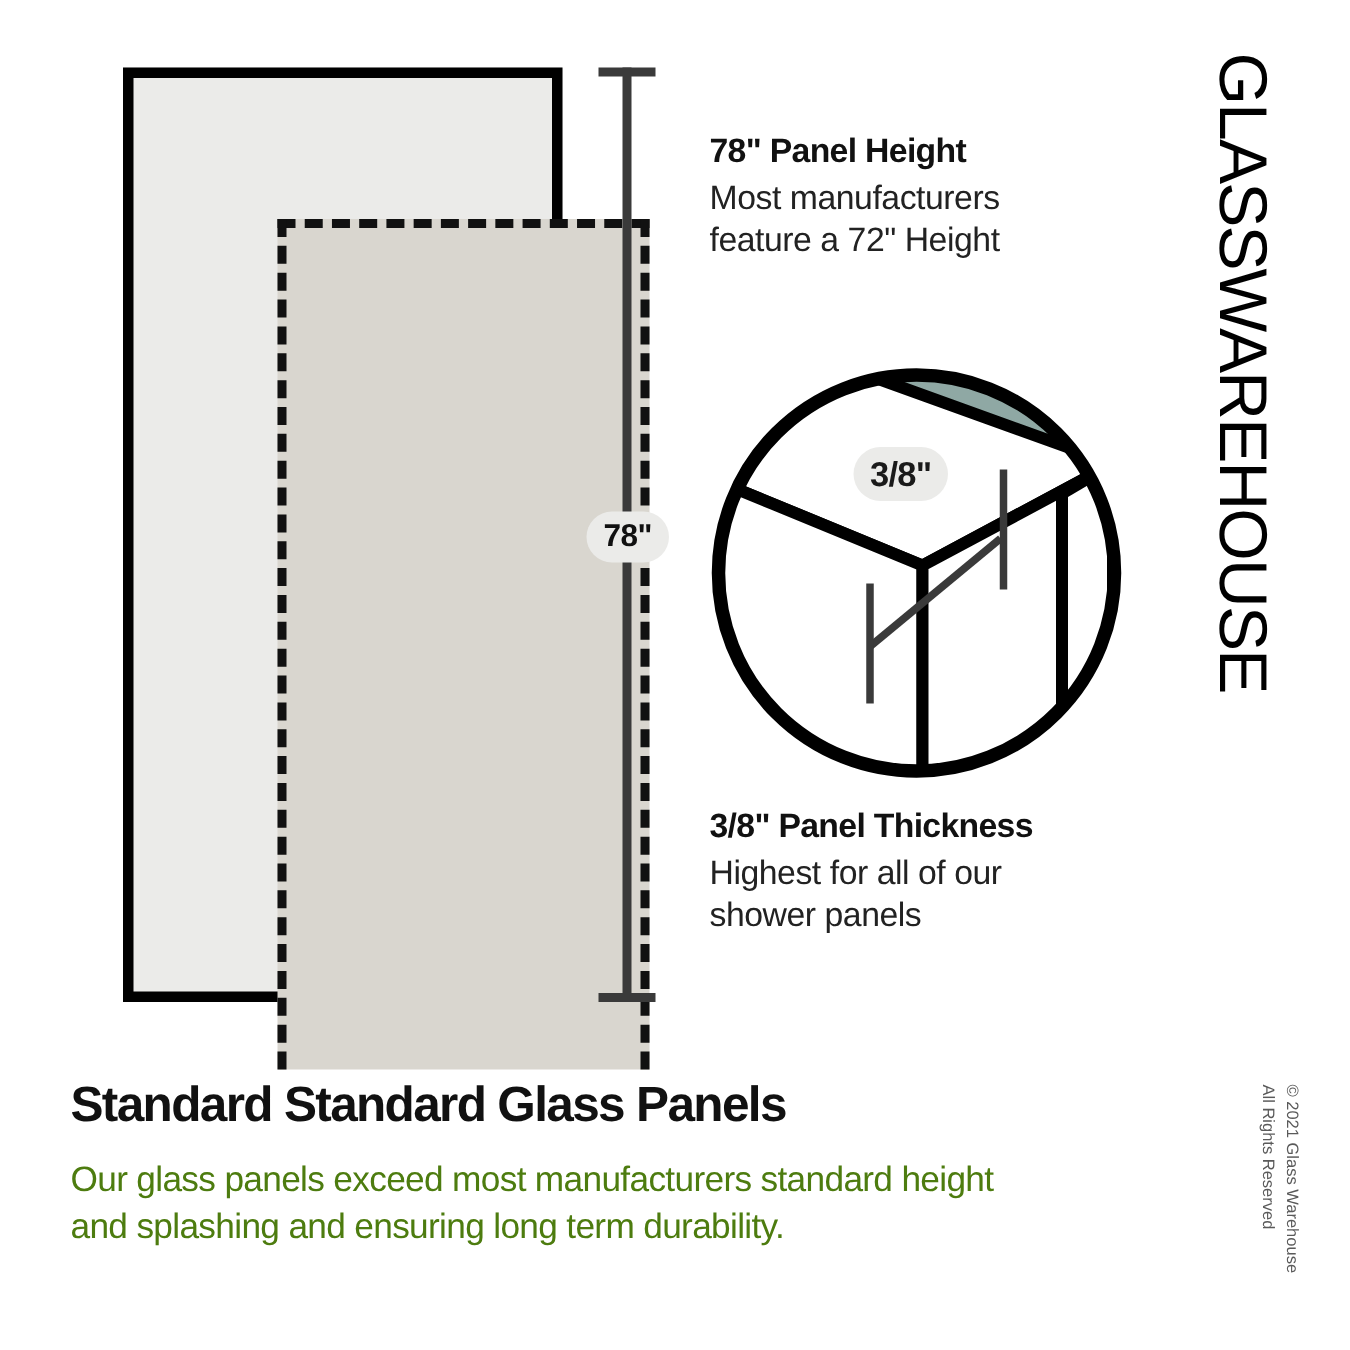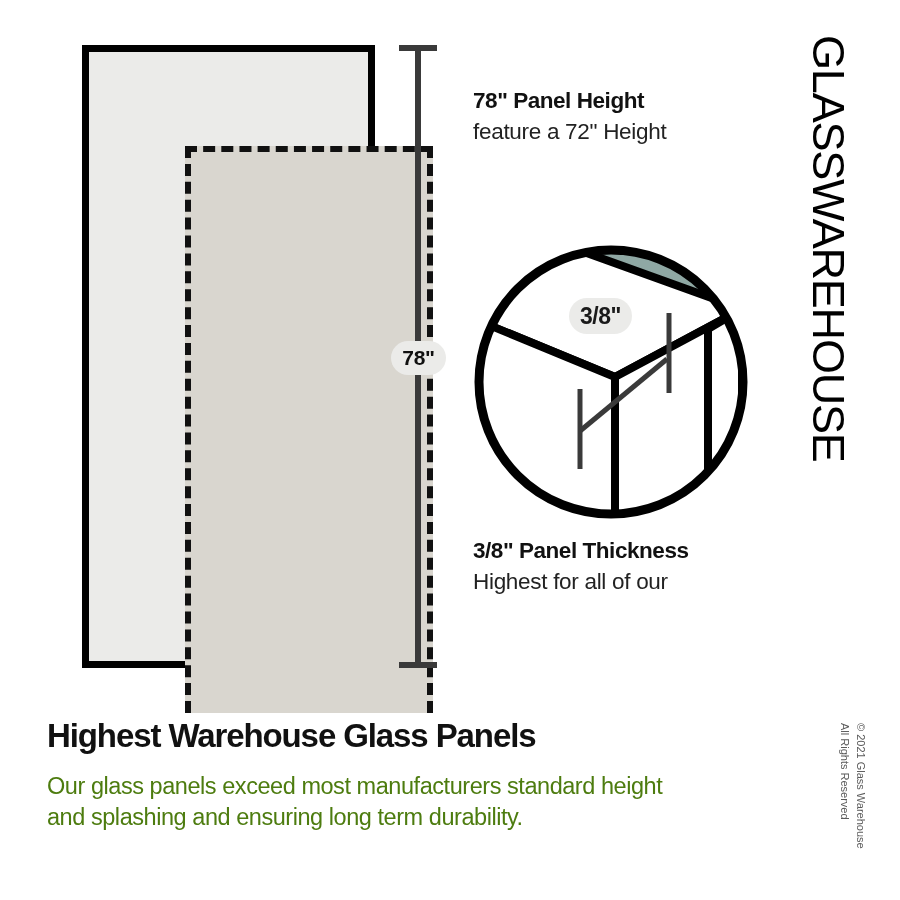--- a/index.html
+++ b/index.html
@@ -188,20 +188,21 @@
   </div>
 
   <div class="dim-vertical"></div>
   <div class="dim-cap top"></div>
   <div class="dim-cap bottom"></div>
   <div class="dim-badge">78"</div>
 
   <div class="callout callout-height">
     <div class="callout-title">78" Panel Height</div>
     <div class="callout-body">
+      <div>Most manufacturers</div>
       <div>feature a 72" Height</div>
     </div>
   </div>
 
   <div class="thickness-circle">
     <svg viewBox="0 0 282 282" xmlns="http://www.w3.org/2000/svg">
 
       <circle cx="141" cy="141" r="132" fill="#8fa8a4"></circle>
 
       <defs>
@@ -231,25 +232,26 @@
       <circle cx="141" cy="141" r="132" fill="none" stroke="#000000" stroke-width="9"></circle>
     </svg>
 
     <div class="thick-badge">3/8"</div>
   </div>
 
   <div class="callout callout-thick">
     <div class="callout-title">3/8" Panel Thickness</div>
     <div class="callout-body">
       <div>Highest for all of our</div>
+      <div>shower panels</div>
     </div>
   </div>
 
   <div class="bottom-block">
-    <div class="headline">Highest Warehouse Glass Panels</div>
+    <div class="headline">Standard Standard Glass Panels</div>
     <div class="body-copy">
       <div>Our glass panels exceed most manufacturers standard height</div>
       <div>and splashing and ensuring long term durability.</div>
     </div>
   </div>
 
   <div class="brand">GLASSWAREHOUSE</div>
 
   <div class="copyright">
     <div>© 2021 Glass Warehouse</div>

